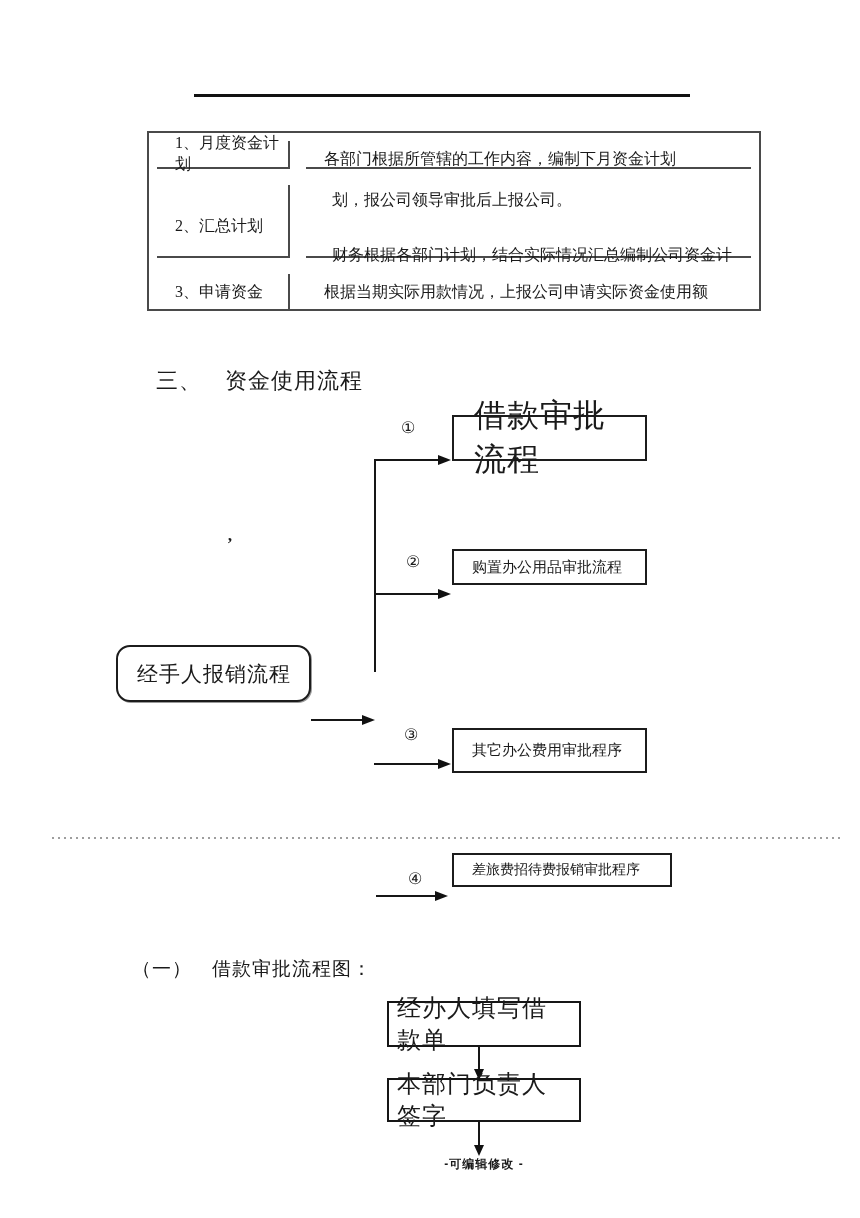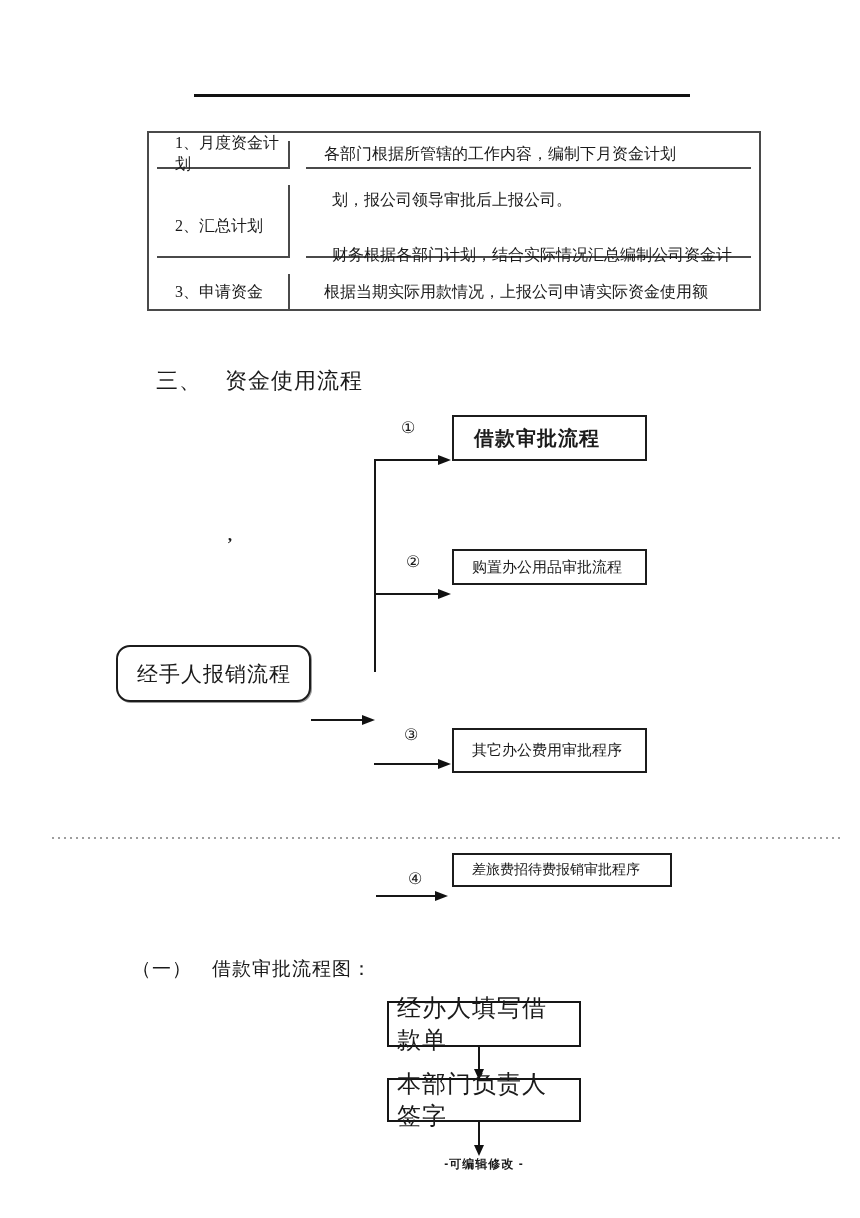--- a/index.html
+++ b/index.html
@@ -11,42 +11,42 @@
   .top-rule { position:absolute; left:170px; top:70px; width:496px; height:3px; background:#111; }
 
   
   .plan-table { position:absolute; left:123px; top:107px; width:614px; height:180px;
     border:2px solid #4a4a4a; display:grid; grid-template-columns:149px 1fr; grid-template-rows:44px 89px auto;
     font-size:16px; }
   .cell { border-right:2px solid #4a4a4a; border-bottom:2px solid #4a4a4a; display:flex; }
   .cell.last-col { border-right:none; }
   .cell.last-row { border-bottom:none; }
   .label-cell { padding-left:10px; align-items:center; }
-  .content-cell { padding-left:10px; align-items:center; }
+  .content-cell { padding-left:10px; align-items:flex-start; }
   .cell.top-align { align-items:center; padding-top:12px; }
   .content-multiline { display:block; line-height:47px; padding-top:1px; }
 
   
   .section-heading { position:absolute; left:132px; top:342px; font-size:22px; letter-spacing:1px; }
   .subsection-heading { position:absolute; left:108px; top:932px; font-size:19px; letter-spacing:1px; }
 
   .stray-mark { position:absolute; left:203px; top:510px; font-size:17px; font-weight:bold; }
 
   
   .hline { position:absolute; height:2px; background:#161616; }
   .vline { position:absolute; width:2px; background:#161616; }
   .arrow-right { position:absolute; width:0; height:0;
     border-top:5px solid transparent; border-bottom:5px solid transparent; border-left:13px solid #111; }
   .arrow-down { position:absolute; width:0; height:0;
     border-left:5px solid transparent; border-right:5px solid transparent; border-top:11px solid #111; }
 
   .flow-box { position:absolute; border:2px solid #1c1c1c; background:#fff; display:flex; align-items:center; }
   .branch-number { position:absolute; font-size:16px; }
 
-  .box-b1 { left:428px; top:391px; width:195px; height:46px; font-size:20px; letter-spacing:1px; padding-left:12px;font-weight:bold; }
+  .box-b1 { left:428px; top:391px; width:195px; height:46px; font-size:32px; letter-spacing:1px; padding-left:12px; }
   .box-b2 { left:428px; top:525px; width:195px; height:36px; font-size:15px; padding-left:10px; }
   .box-b3 { left:428px; top:704px; width:195px; height:45px; font-size:15px; padding-left:10px; }
   .box-b4 { left:428px; top:829px; width:220px; height:34px; font-size:14px; padding-left:10px; }
   .num-1 { left:377px; top:394px; }
   .num-2 { left:382px; top:528px; }
   .num-3 { left:380px; top:701px; }
   .num-4 { left:384px; top:845px; }
 
   .source-box { left:92px; top:621px; width:195px; height:57px; font-size:21px; letter-spacing:1px; padding-left:11px;
     box-shadow:1px 1px 0 #9a9a9a;border-radius:14px; }

